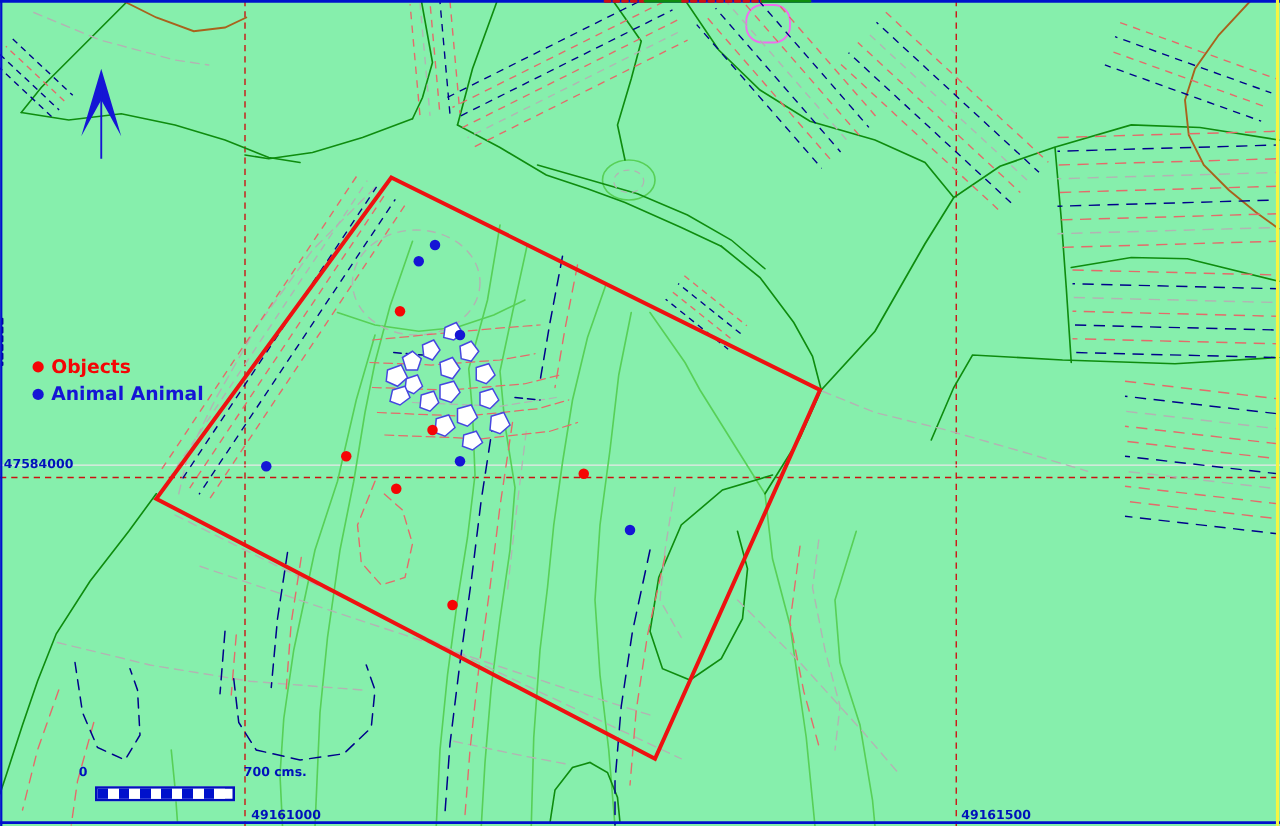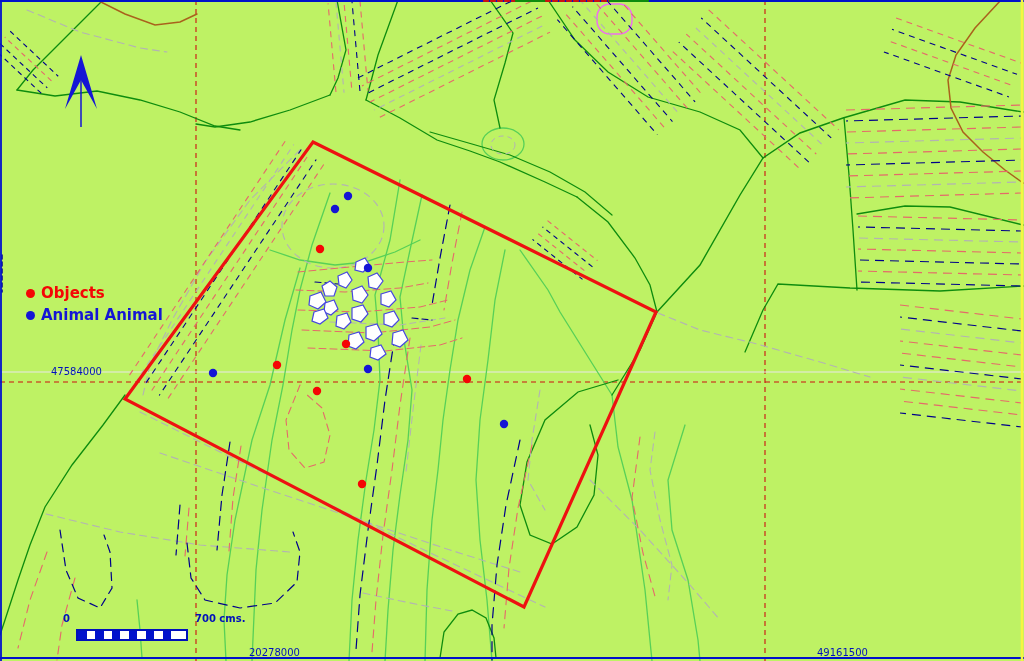--- a/index.html
+++ b/index.html
@@ -1,20 +1,20 @@
 <!DOCTYPE html>
 <html><head>
 <meta charset="utf-8">
 <style>
   html,body{margin:0;padding:0;background:#ffffff;}
-  .stage{position:relative;width:1024px;height:661px;background:#bef264;overflow:hidden;
+  .stage{position:relative;width:1024px;height:661px;background:#86efac;overflow:hidden;
          font-family:"DejaVu Sans",sans-serif;}
   #map-svg{position:absolute;left:0;top:0;}
   .overlay{position:absolute;white-space:nowrap;}
-  .coord{font-size:10px;font-weight:normal;letter-spacing:0px;padding-left:48px;}
+  .coord{font-size:10px;font-weight:bold;letter-spacing:0px;}
   .scale-label{font-size:10px;font-weight:bold;}
   .legend{position:absolute;left:26px;top:284px;display:flex;flex-direction:column;gap:4px;}
   .legend-row{display:flex;align-items:center;gap:6px;height:18px;}
   .legend-dot{width:9px;height:9px;border-radius:50%;display:inline-block;}
   .legend-label{font-size:15px;font-weight:bold;line-height:18px;}
   .scalebar{position:absolute;border:2px solid #0011bb;box-sizing:border-box;background:#fff;}
   .scalebar-inner{height:100%;}
 </style>
 </head>
 <body>
@@ -209,21 +209,21 @@
       <span class="legend-dot" style="background: rgb(245, 5, 5);"></span>
       <span class="legend-label" style="color: rgb(245, 5, 5);">Objects</span>
     </div>
     <div class="legend-row">
       <span class="legend-dot" style="background: rgb(21, 21, 213);"></span>
       <span class="legend-label" style="color: rgb(21, 21, 213);">Animal Animal</span>
     </div>
   </div>
 
   <div class="overlay coord" style="left: 3px; top: 366px; color: rgb(0, 17, 187);">47584000</div>
-  <div class="overlay coord" style="left: 201px; top: 647px; color: rgb(0, 17, 187);">20278000</div>
+  <div class="overlay coord" style="left: 201px; top: 647px; color: rgb(0, 17, 187);">49161000</div>
   <div class="overlay coord" style="left: 769px; top: 647px; color: rgb(0, 17, 187);">49161500</div>
 
   <div class="overlay scale-label" style="left: 63px; top: 613px; color: rgb(0, 17, 187);">0</div>
   <div class="overlay scale-label" style="left: 195px; top: 613px; color: rgb(0, 17, 187);">700 cms.</div>
   <div class="scalebar" id="scalebar" style="left: 76px; top: 629px; width: 112px; height: 12px;">
     <div class="scalebar-inner" id="scalebar-inner" style="width: 102px; background: repeating-linear-gradient(90deg, rgb(0, 17, 204) 0px, rgb(0, 17, 204) 8.5px, rgb(255, 255, 255) 8.5px, rgb(255, 255, 255) 17px);"></div>
   </div>
 </div>
 
 </body></html>

